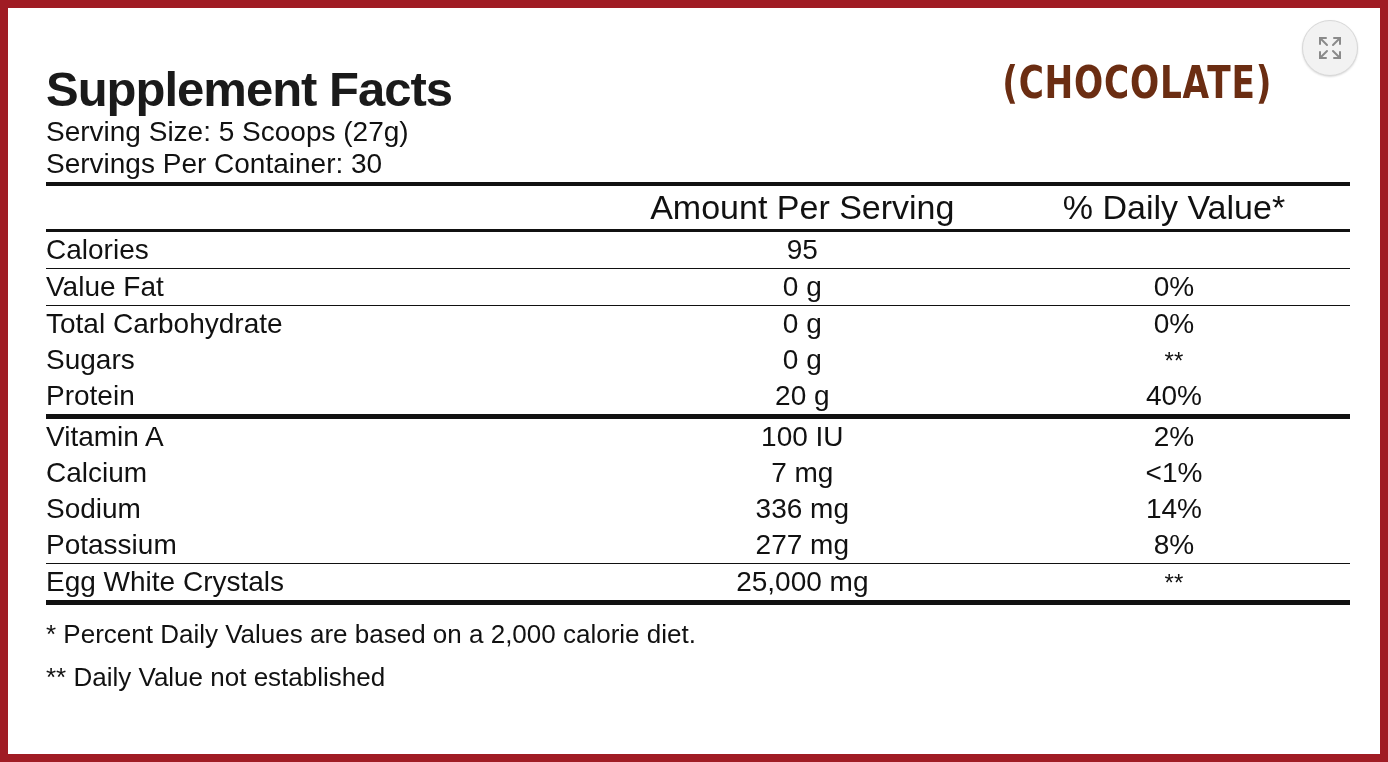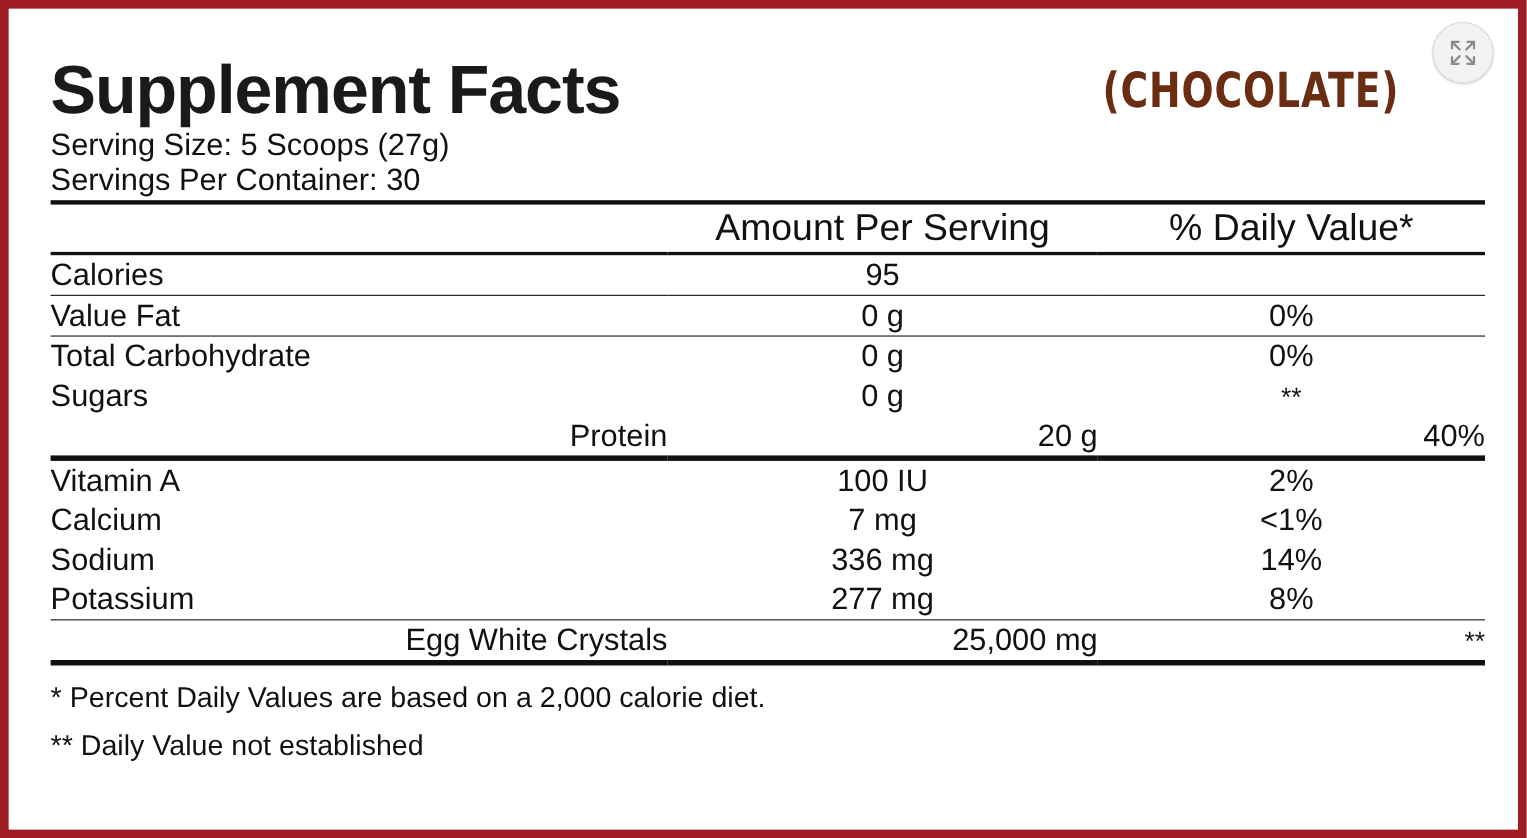--- a/index.html
+++ b/index.html
@@ -32,21 +32,21 @@
 
   
   .header-row {
     position: relative;
     display: flex;
     align-items: flex-end;
     justify-content: space-between;
     height: 92px;
   }
   .sf-title {
-    font-size: 62px;
+    font-size: 49px;
     font-weight: bold;
     letter-spacing: -1px;
     line-height: 1;
     color: #1a1a1a;
     white-space: nowrap;
   }
   .flavor {
     font-family: "DejaVu Sans", sans-serif;
     font-size: 44px;
     font-weight: bold;
@@ -108,21 +108,21 @@
     text-align: center;
     font-size: 34px;
     padding-top: 4px;
     padding-bottom: 3px;
   }
   .row-head-line td, .row-head-line th { border-bottom: 3px solid #111; }
   .nutrient { text-align: left; white-space: nowrap; }
   .amount { text-align: center; margin-top: 45px; }
   .dv { text-align: center; }
   .thin-sep td { border-bottom: 1.5px solid #111; }
-  .thick-sep td { border-bottom: 5px solid #111; text-align: right; }
+  .thick-sep td { border-bottom: 5px solid #111; }
   .indent { padding-left: 46px; margin-top: 40px; }
   .stars { font-size: 24px; }
 
   
   .footnotes {
     margin-top: 8px;
     font-size: 26px;
     color: #111;
     line-height: 1.65;
   }

